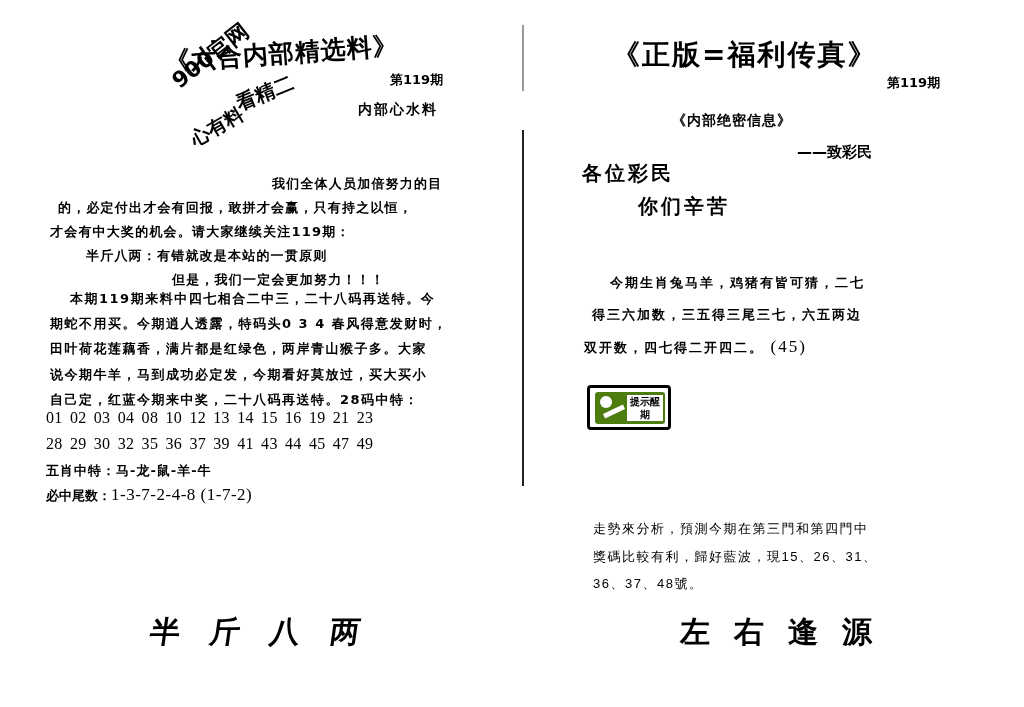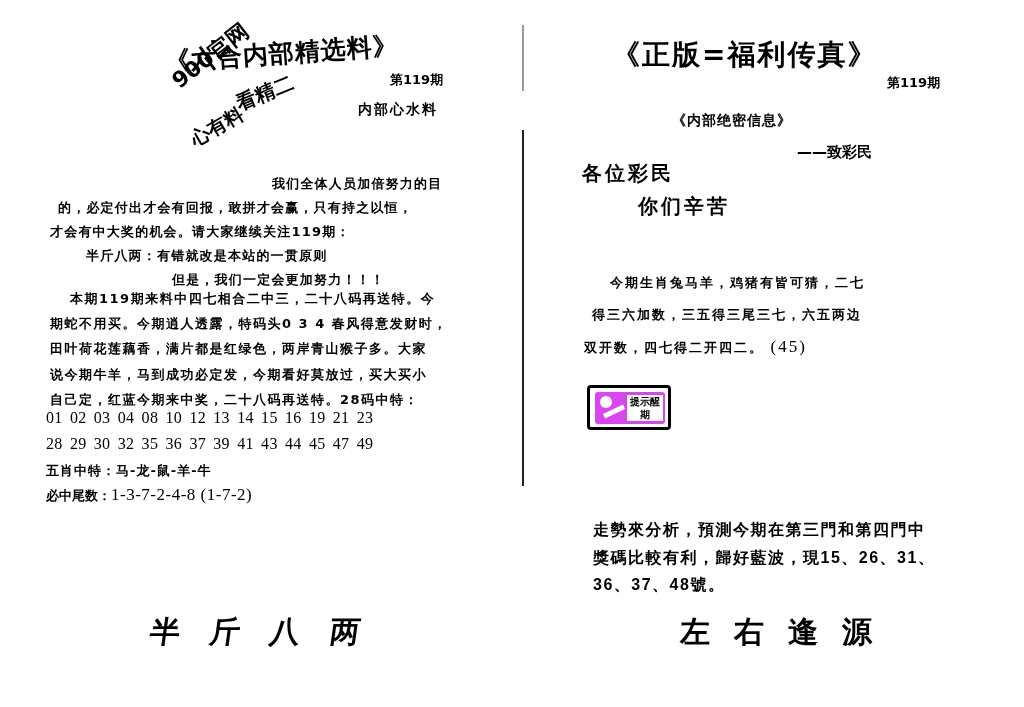--- a/index.html
+++ b/index.html
@@ -46,29 +46,29 @@
   #r-to { left:797px; top:143px; font-size:15px; font-weight:bold;text-align:center; }
   #r-greet { left:582px; top:160px; font-size:20px; font-weight:bold; letter-spacing:3px; font-family:Liberation Mono, monospace; }
   #r-hard { left:638px; top:193px; font-size:20px; font-weight:bold; letter-spacing:3px; font-family:"DejaVu Serif", serif; }
   #r-p1 { left:610px; top:274px; }
   #r-p2 { left:584px; top:306px;margin-left:8px; }
   #r-p3 { left:584px; top:337px; }
   .rpara { font-size:13px; font-weight:bold; letter-spacing:2px; }
   .rpara .n { font-family:"Liberation Serif", serif; font-weight:normal; font-size:17px; }
 
   #badge { position:absolute; left:587px; top:385px; width:84px; height:45px; border:3px solid #000; border-radius:4px; box-sizing:border-box; }
-  #badge-inner { position:absolute; left:5px; top:4px; width:70px; height:32px; background:#d946ef; border-radius:3px; }
+  #badge-inner { position:absolute; left:5px; top:4px; width:70px; height:32px; background:#4d7c0f; border-radius:3px; }
   #badge-face { position:absolute; left:5px; top:4px; width:12px; height:12px; background:#fff; border-radius:50%; }
   #badge-guitar { position:absolute; left:8px; top:17px; width:22px; height:5px; background:#fff; transform:rotate(-25deg); }
   #badge-text { position:absolute; left:32px; top:3px; width:36px; height:26px; background:#fff; font-size:10px; line-height:13px; font-weight:bold; text-align:center; letter-spacing:0; white-space:normal; }
 
   #r-a1 { left:593px; top:520px; }
   #r-a2 { left:593px; top:548px; }
   #r-a3 { left:593px; top:575px; }
-  .apara { font-size:16px; font-weight:bold; letter-spacing:1.5px; font-family:"Liberation Sans", sans-serif; }
+  .apara { font-size:13px; font-weight:normal; letter-spacing:1.5px; font-family:"Liberation Sans", sans-serif; }
 
   #r-sign { left:680px; top:612px; font-size:30px; font-family:"DejaVu Serif", serif; font-weight:bold; letter-spacing:24px; }
 </style>
 </head>
 <body>
 
 <div class="abs" id="l-title">《六合内部精选料》</div>
 <div class="abs" id="l-stamp">900官网</div>
 <div class="abs" id="l-scribble1">看精二</div>
 <div class="abs" id="l-scribble2">心有料</div>

